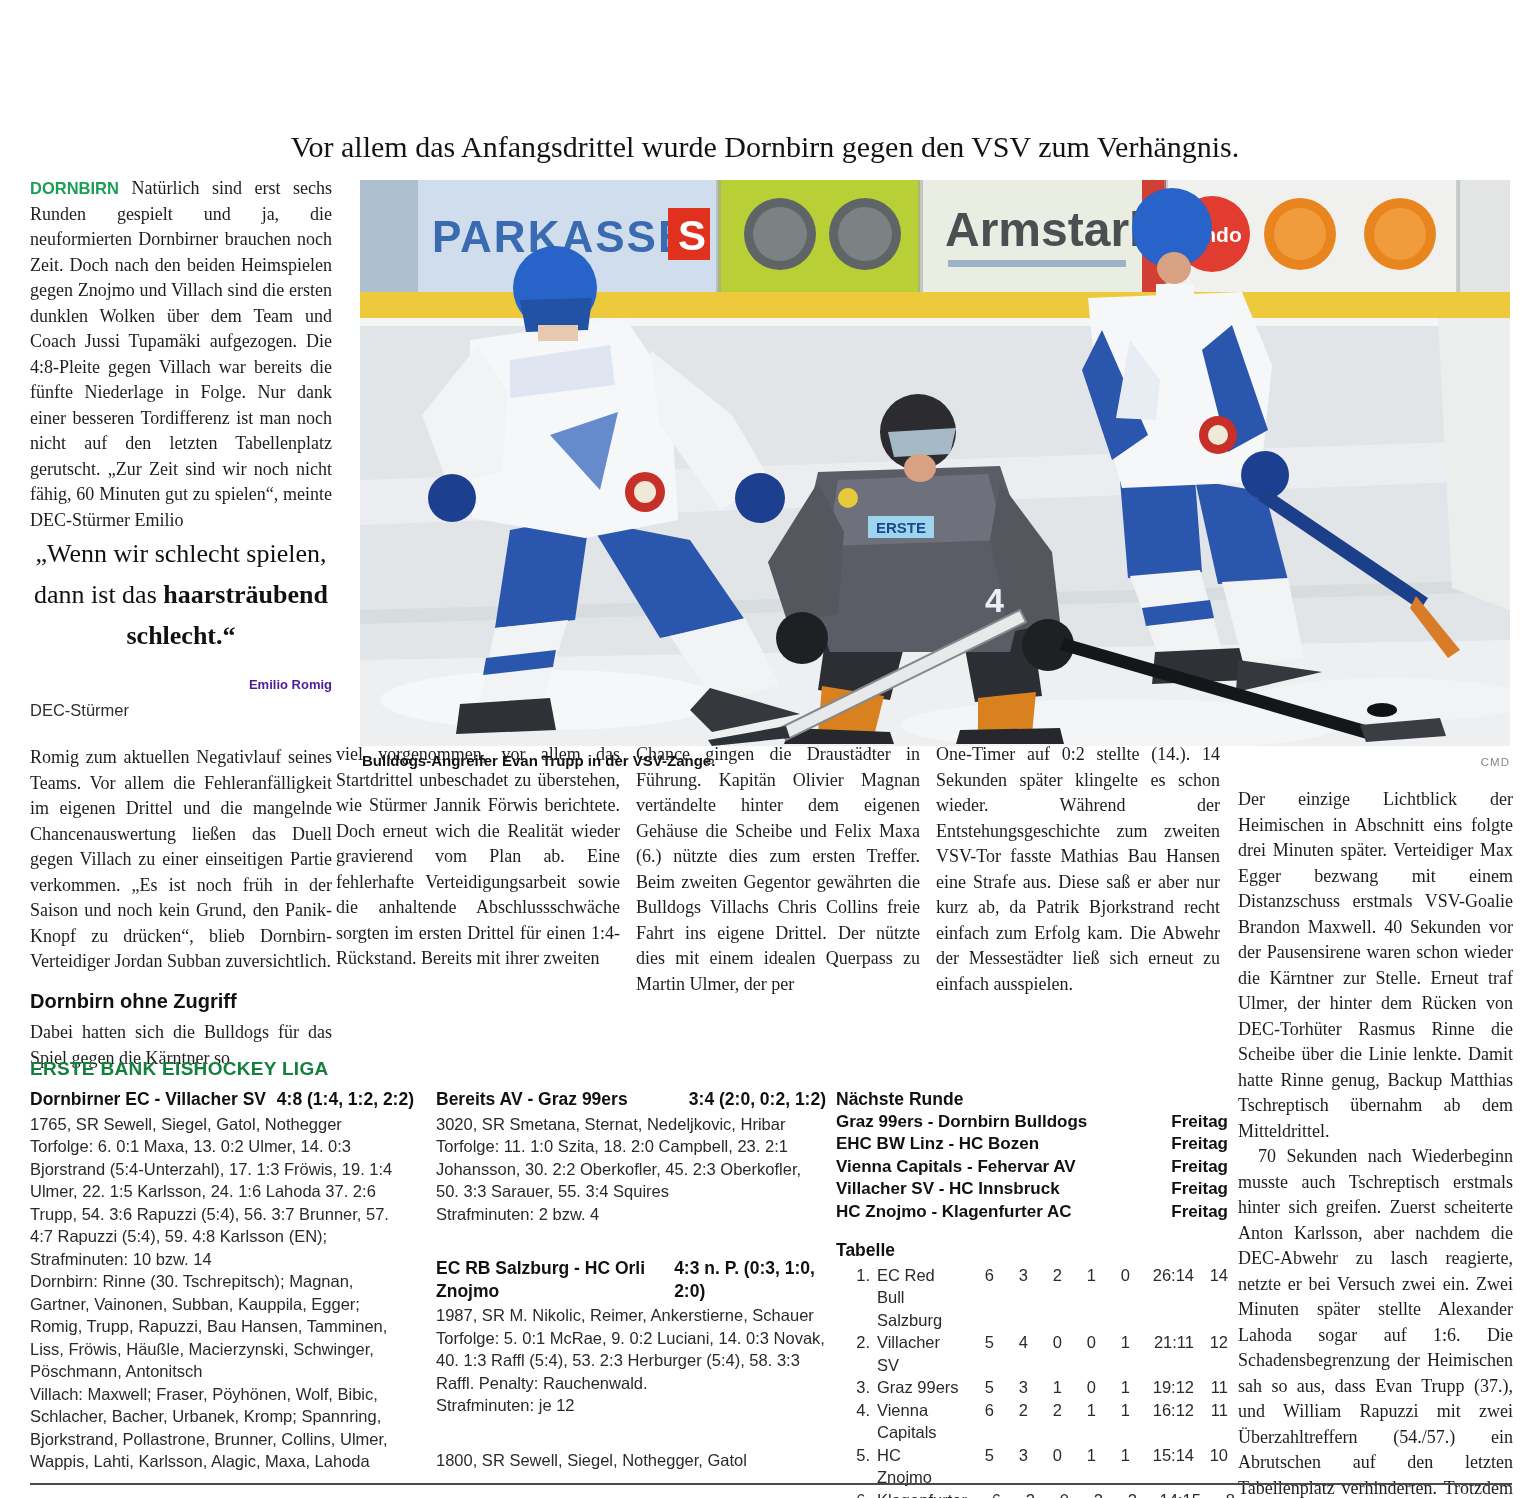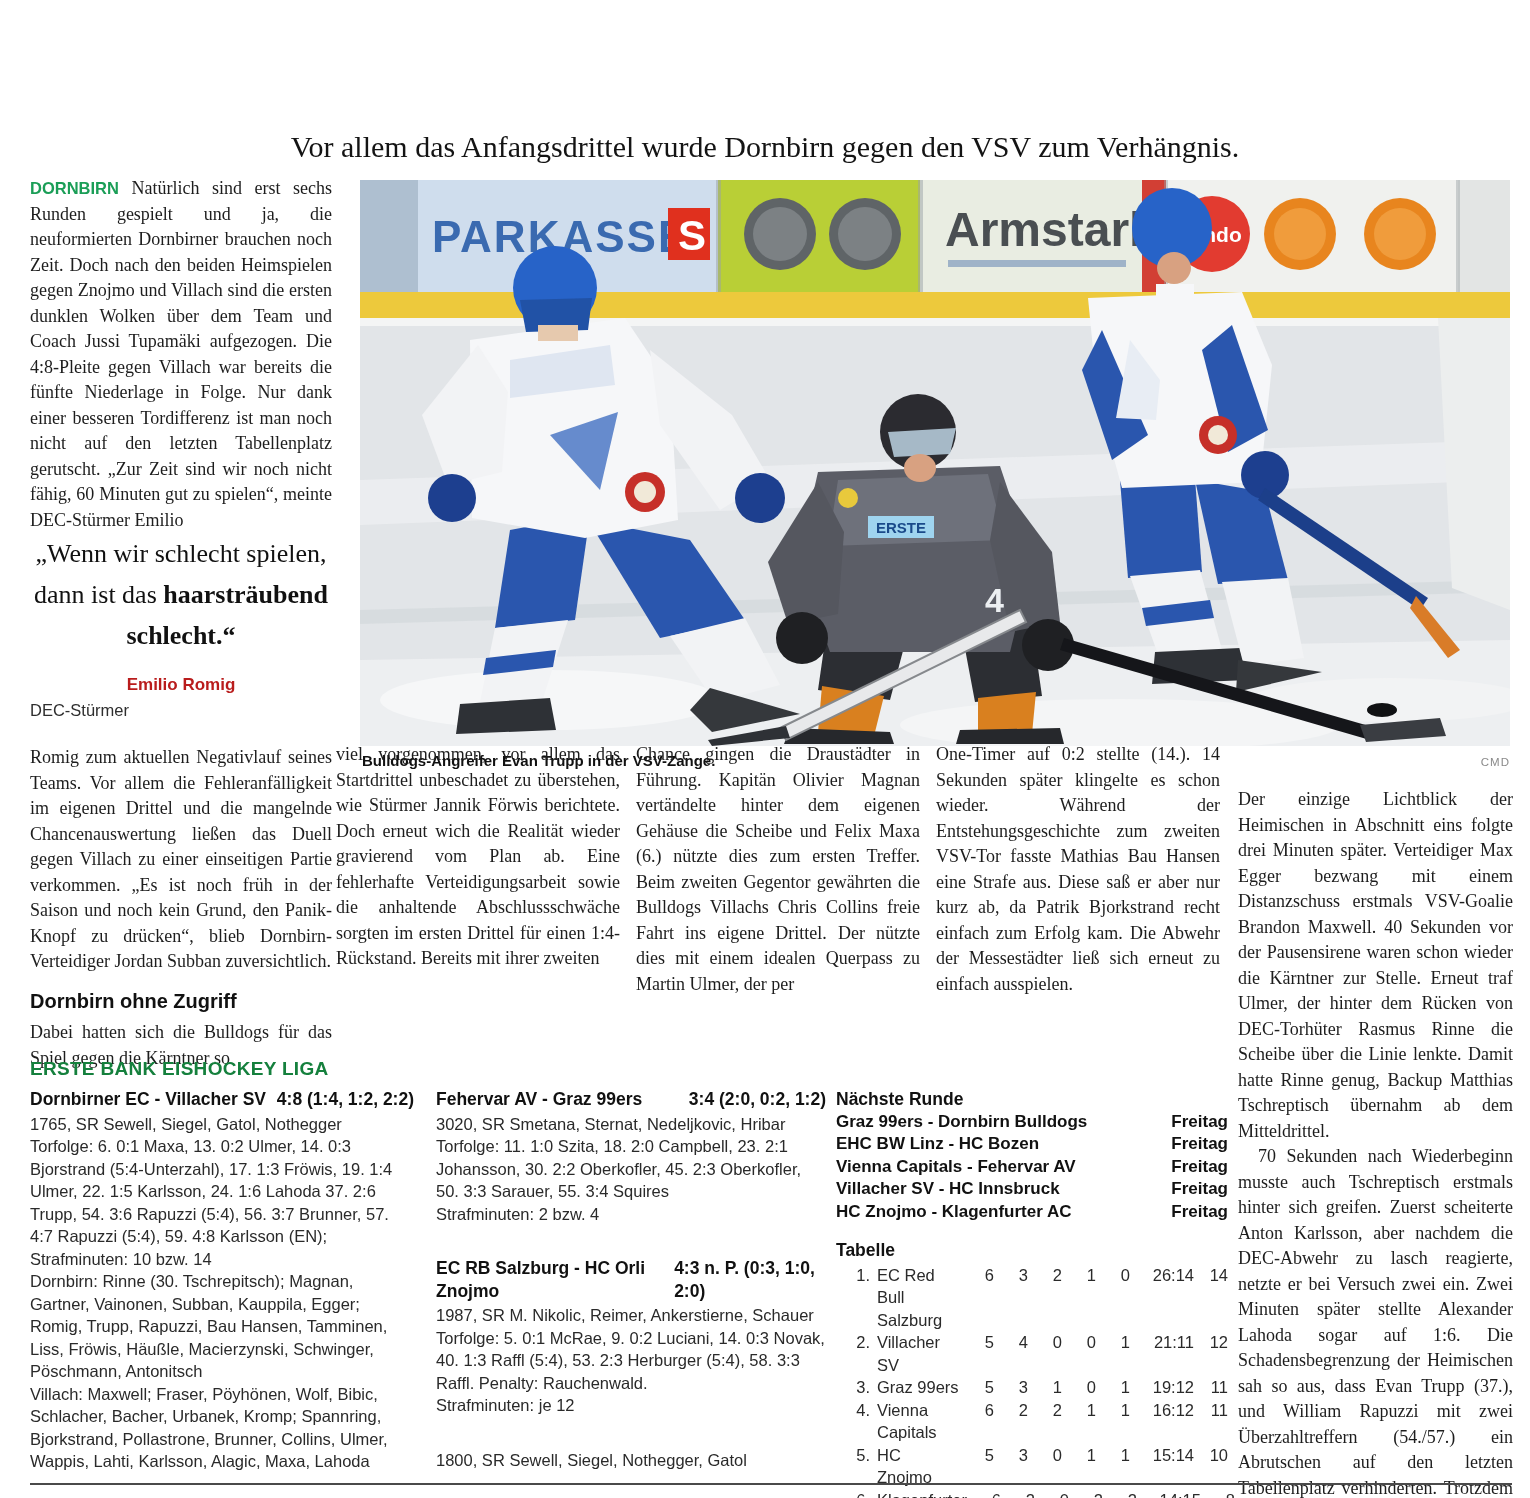--- a/index.html
+++ b/index.html
@@ -14,22 +14,22 @@
         font-family:"Liberation Serif",serif;font-size:30px;color:#141414;}
   
   .serifcol{font-family:"Liberation Serif",serif;font-size:18px;line-height:25.5px;
         text-align:justify;color:#1d1d1d;}
   .serifcol p{margin:0;}
   .loc-tag{color:#1b9e57;font-family:"Liberation Sans",sans-serif;font-weight:bold;font-size:16.5px;}
   .left-col{position:absolute;left:30px;top:176px;width:302px;}
   .pullquote{margin:26px 6px 0 6px;text-align:center;font-family:"Liberation Serif",serif;
         font-size:26px;line-height:41px;color:#111;}
   .pullquote b{font-weight:bold;}
-  .quote-author{margin-top:16px;text-align:center;font-family:"Liberation Sans",sans-serif;
-        font-weight:bold;font-size:17px;color:#b91c1c;}
+  .quote-author{margin-top:16px;text-align:right;font-family:"Liberation Sans",sans-serif;
+        font-weight:bold;font-size:13px;color:#4c1d95;}
   .quote-role{font-family:"Liberation Sans",sans-serif;font-size:16.5px;
         color:#2e2e2e;margin-bottom:22px;}
   .sub2{font-family:"Liberation Sans",sans-serif;font-weight:bold;font-size:20px;
         margin:14px 0 6px 0 !important;text-align:left;color:#111;}
   .mid-col{position:absolute;top:742px;width:284px;}
   .col1{left:336px;} .col2{left:636px;} .col3{left:936px;}
   .col4{position:absolute;left:1238px;top:787px;width:275px;}
   .col4 .p2{text-indent:20px;}
   
   .photo{position:absolute;left:360px;top:180px;width:1150px;height:566px;}
@@ -232,21 +232,21 @@
           <span>Klagenfurter AC - EHC BW Linz</span>
           <span>2:4 (0:2, 2:0, 0:2)</span>
         </div>
 
     </div>
   </div>
 
   <div class="resultcol rescolB">
     <div class="match">
       <div class="match-title">
-          <span>Fehervar AV - Graz 99ers</span>
+          <span>Bereits AV - Graz 99ers</span>
           <span>3:4 (2:0, 0:2, 1:2)</span>
         </div>
       <p>3020, SR Smetana, Sternat, Nedeljkovic, Hribar</p>
       <p>Torfolge: 11. 1:0 Szita, 18. 2:0 Campbell, 23. 2:1 Johansson, 30. 2:2 Oberkofler, 45. 2:3 Oberkofler, 50. 3:3 Sarauer, 55. 3:4 Squires</p>
       <p>Strafminuten: 2 bzw. 4</p>
     </div>
     <div class="match" style="margin-top:32px;">
       <div class="match-title">
           <span>EC RB Salzburg - HC Orli Znojmo</span>
           <span>4:3 n. P. (0:3, 1:0, 2:0)</span>

